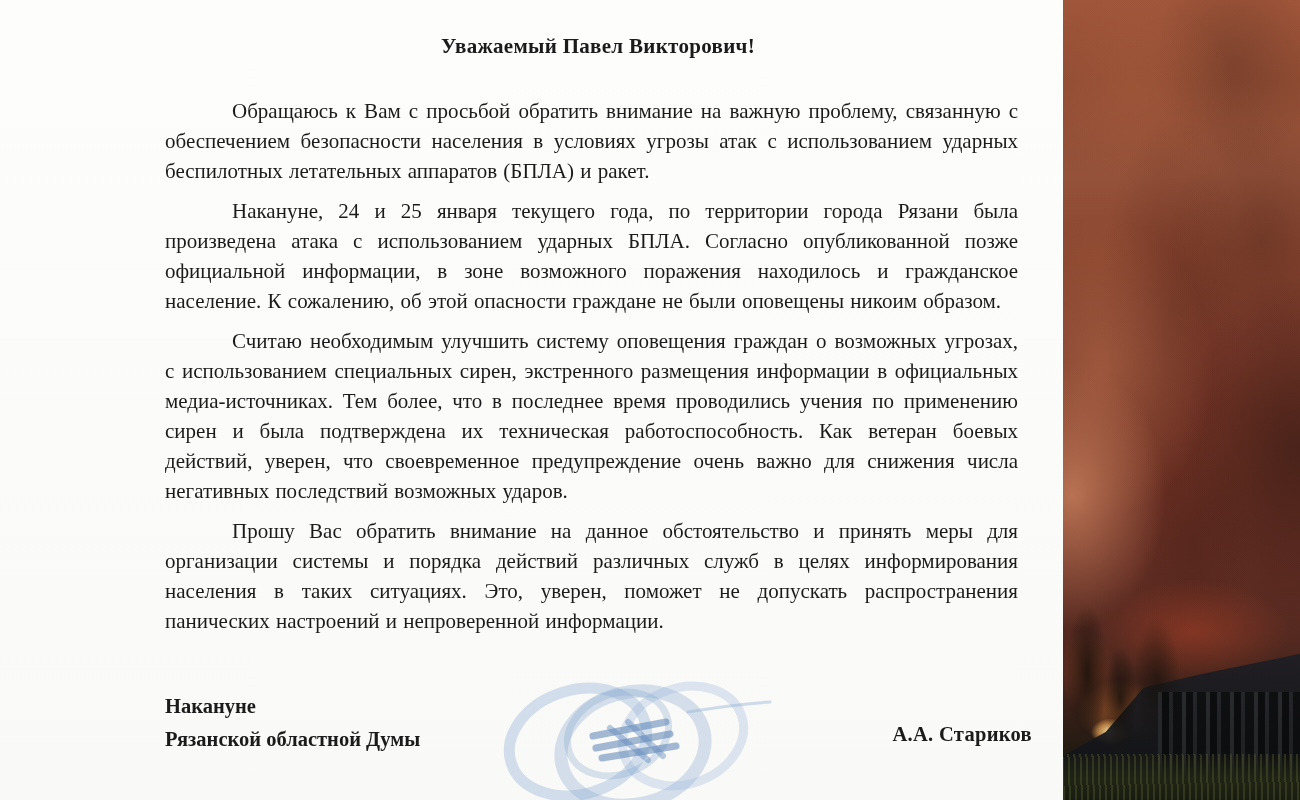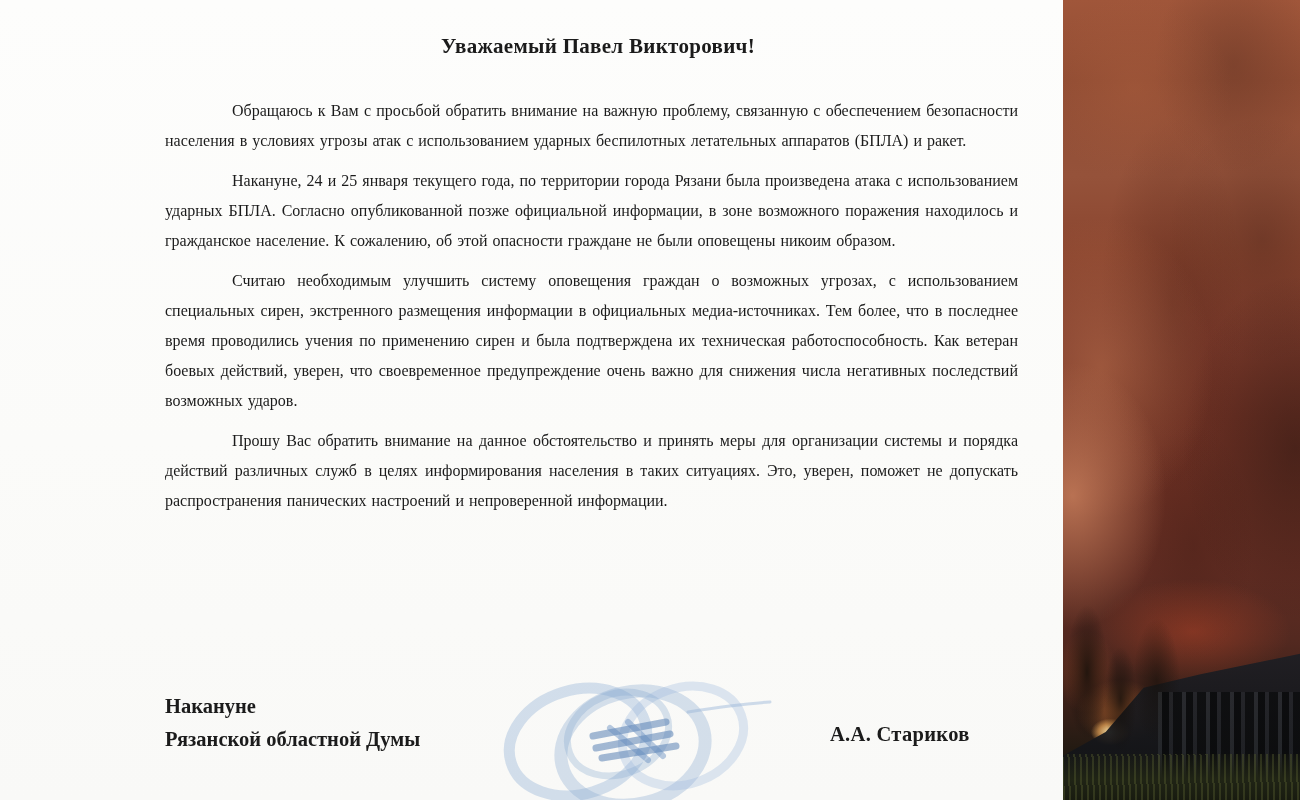--- a/index.html
+++ b/index.html
@@ -23,33 +23,34 @@
     position: absolute; left: 165px; top: 34px; width: 866px;
     text-align: center;
     font-size: 21px; font-weight: bold;
     letter-spacing: 0.3px;
   }
   .letter-body {
     position: absolute; left: 165px; top: 96px; width: 866px;
   }
   .letter-body p {
     margin: 0 13px 10px 0;
-    font-size: 16px;
+    font-size: 21px;
     line-height: 30px;
     text-indent: 67px;
     text-align: justify;
     word-spacing: 1px;
   }
   .sig-position {
     position: absolute; left: 165px; top: 690px;
     font-size: 20.5px; font-weight: bold; line-height: 33px;
     white-space: pre-line;
   }
   .sig-name {
     position: absolute; left: 830px; top: 723px; width: 202px;
+    text-align: right;
     font-size: 20.5px; font-weight: bold;
     letter-spacing: 0.3px;
   }
   .signature-svg {
     position: absolute; left: 498px; top: 664px;
     width: 295px; height: 136px;
   }
 
   
   .photo {

